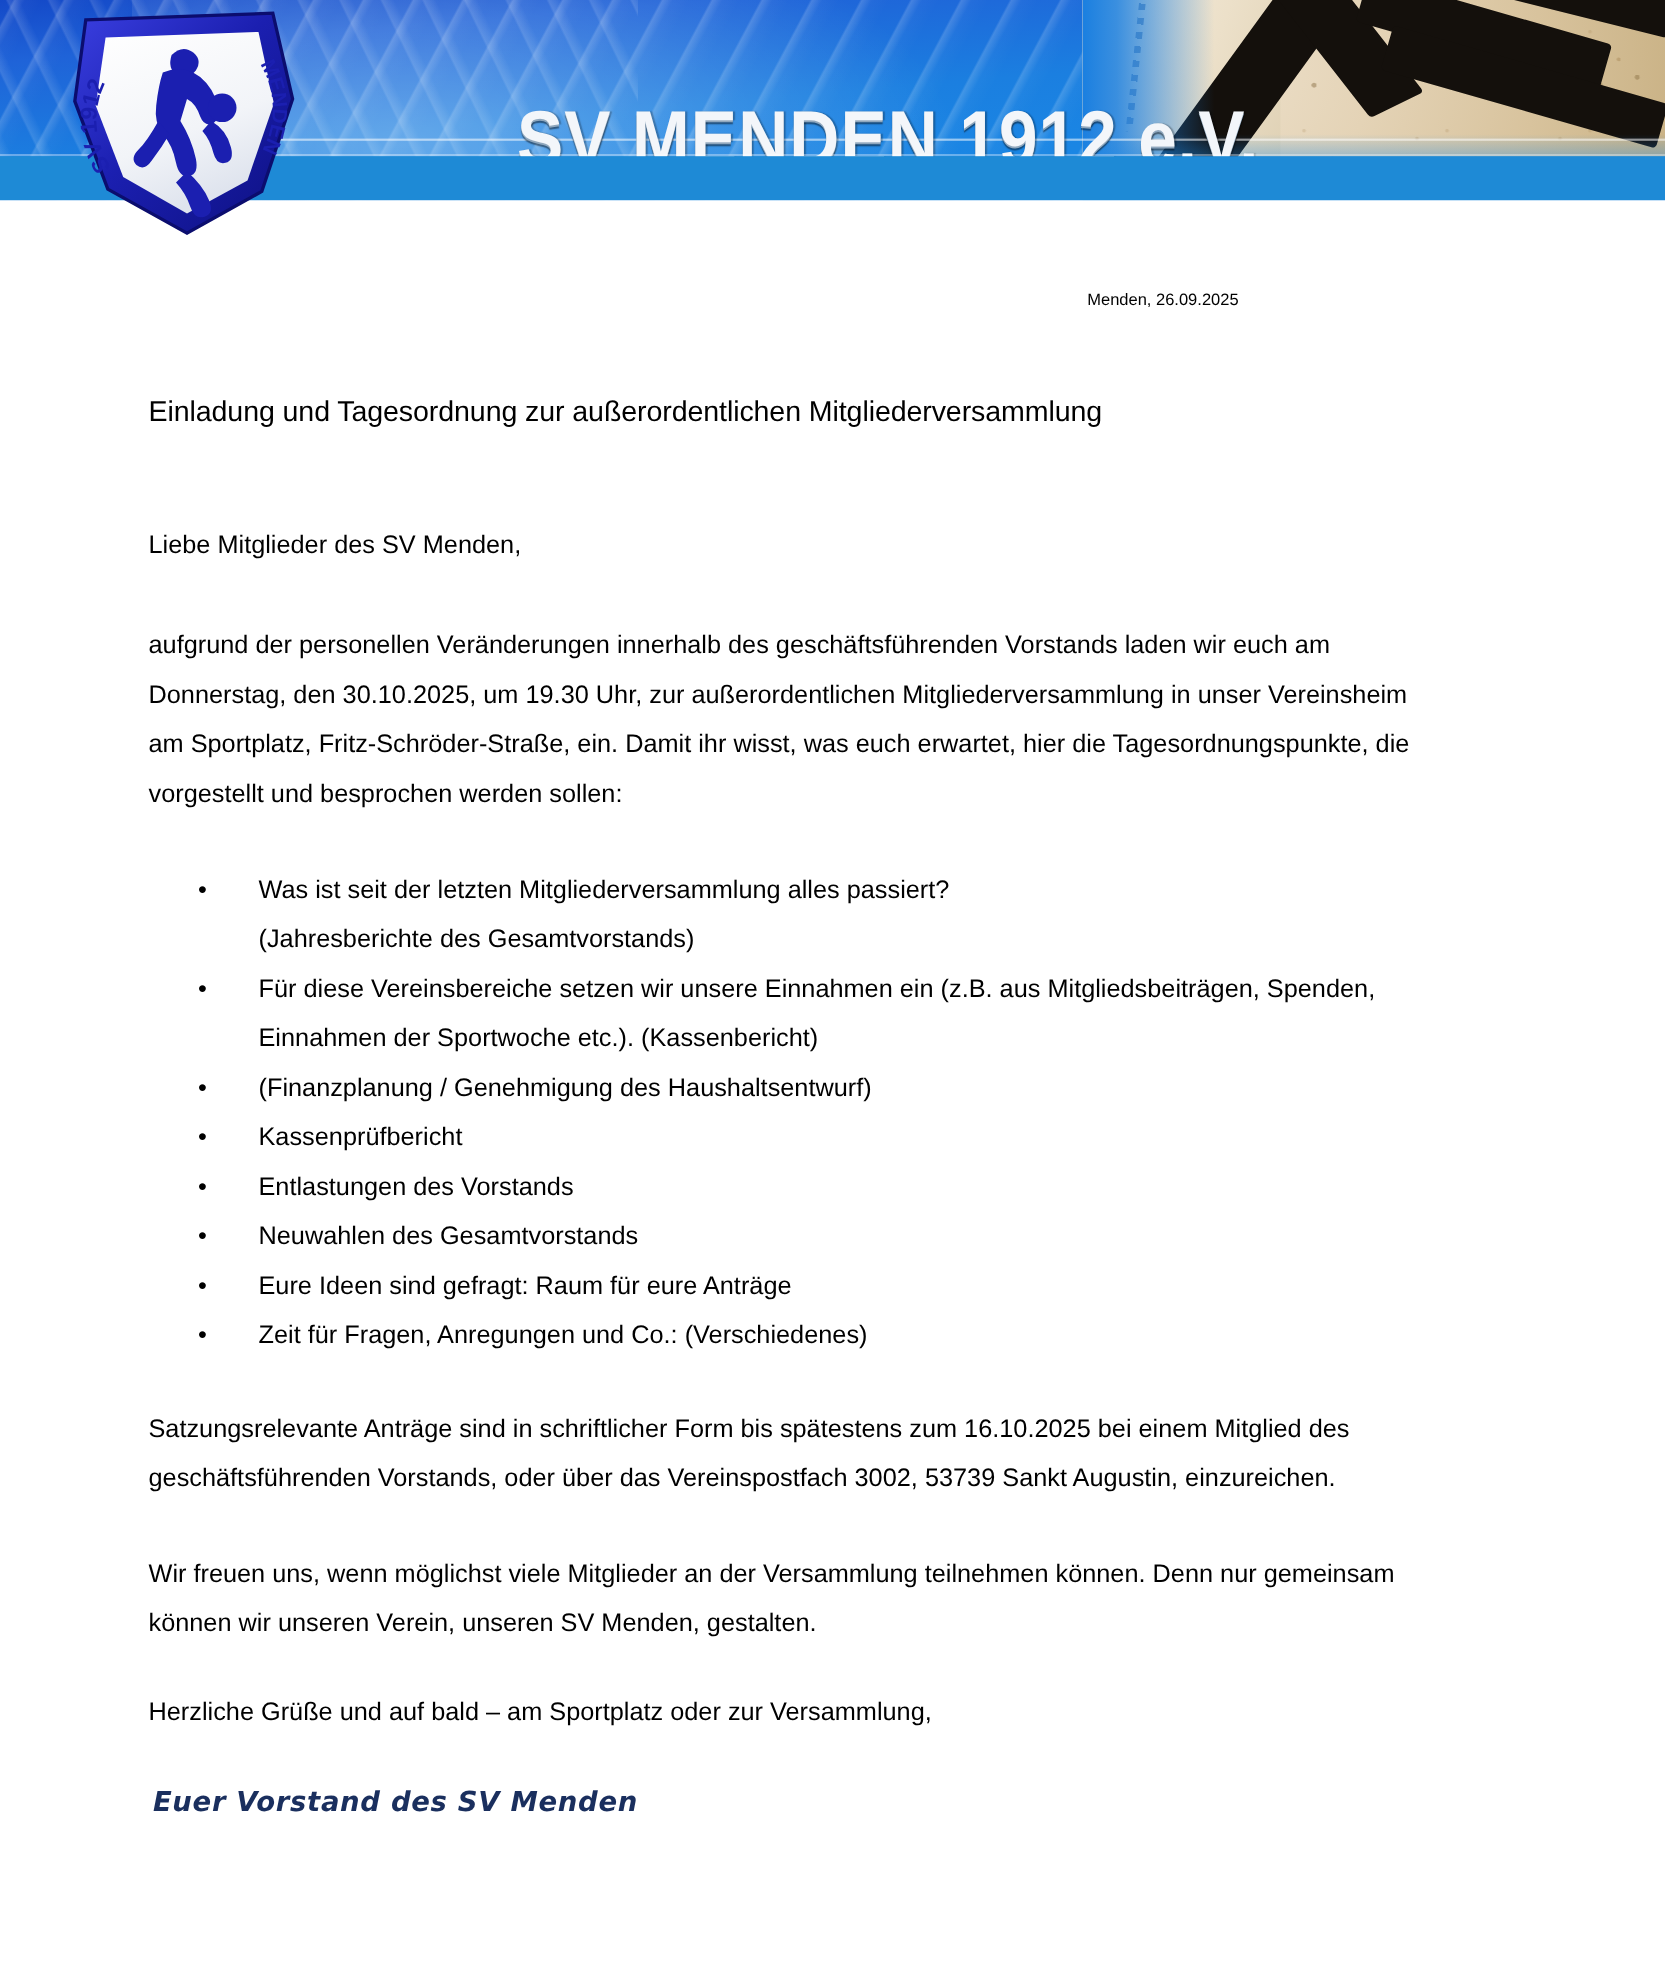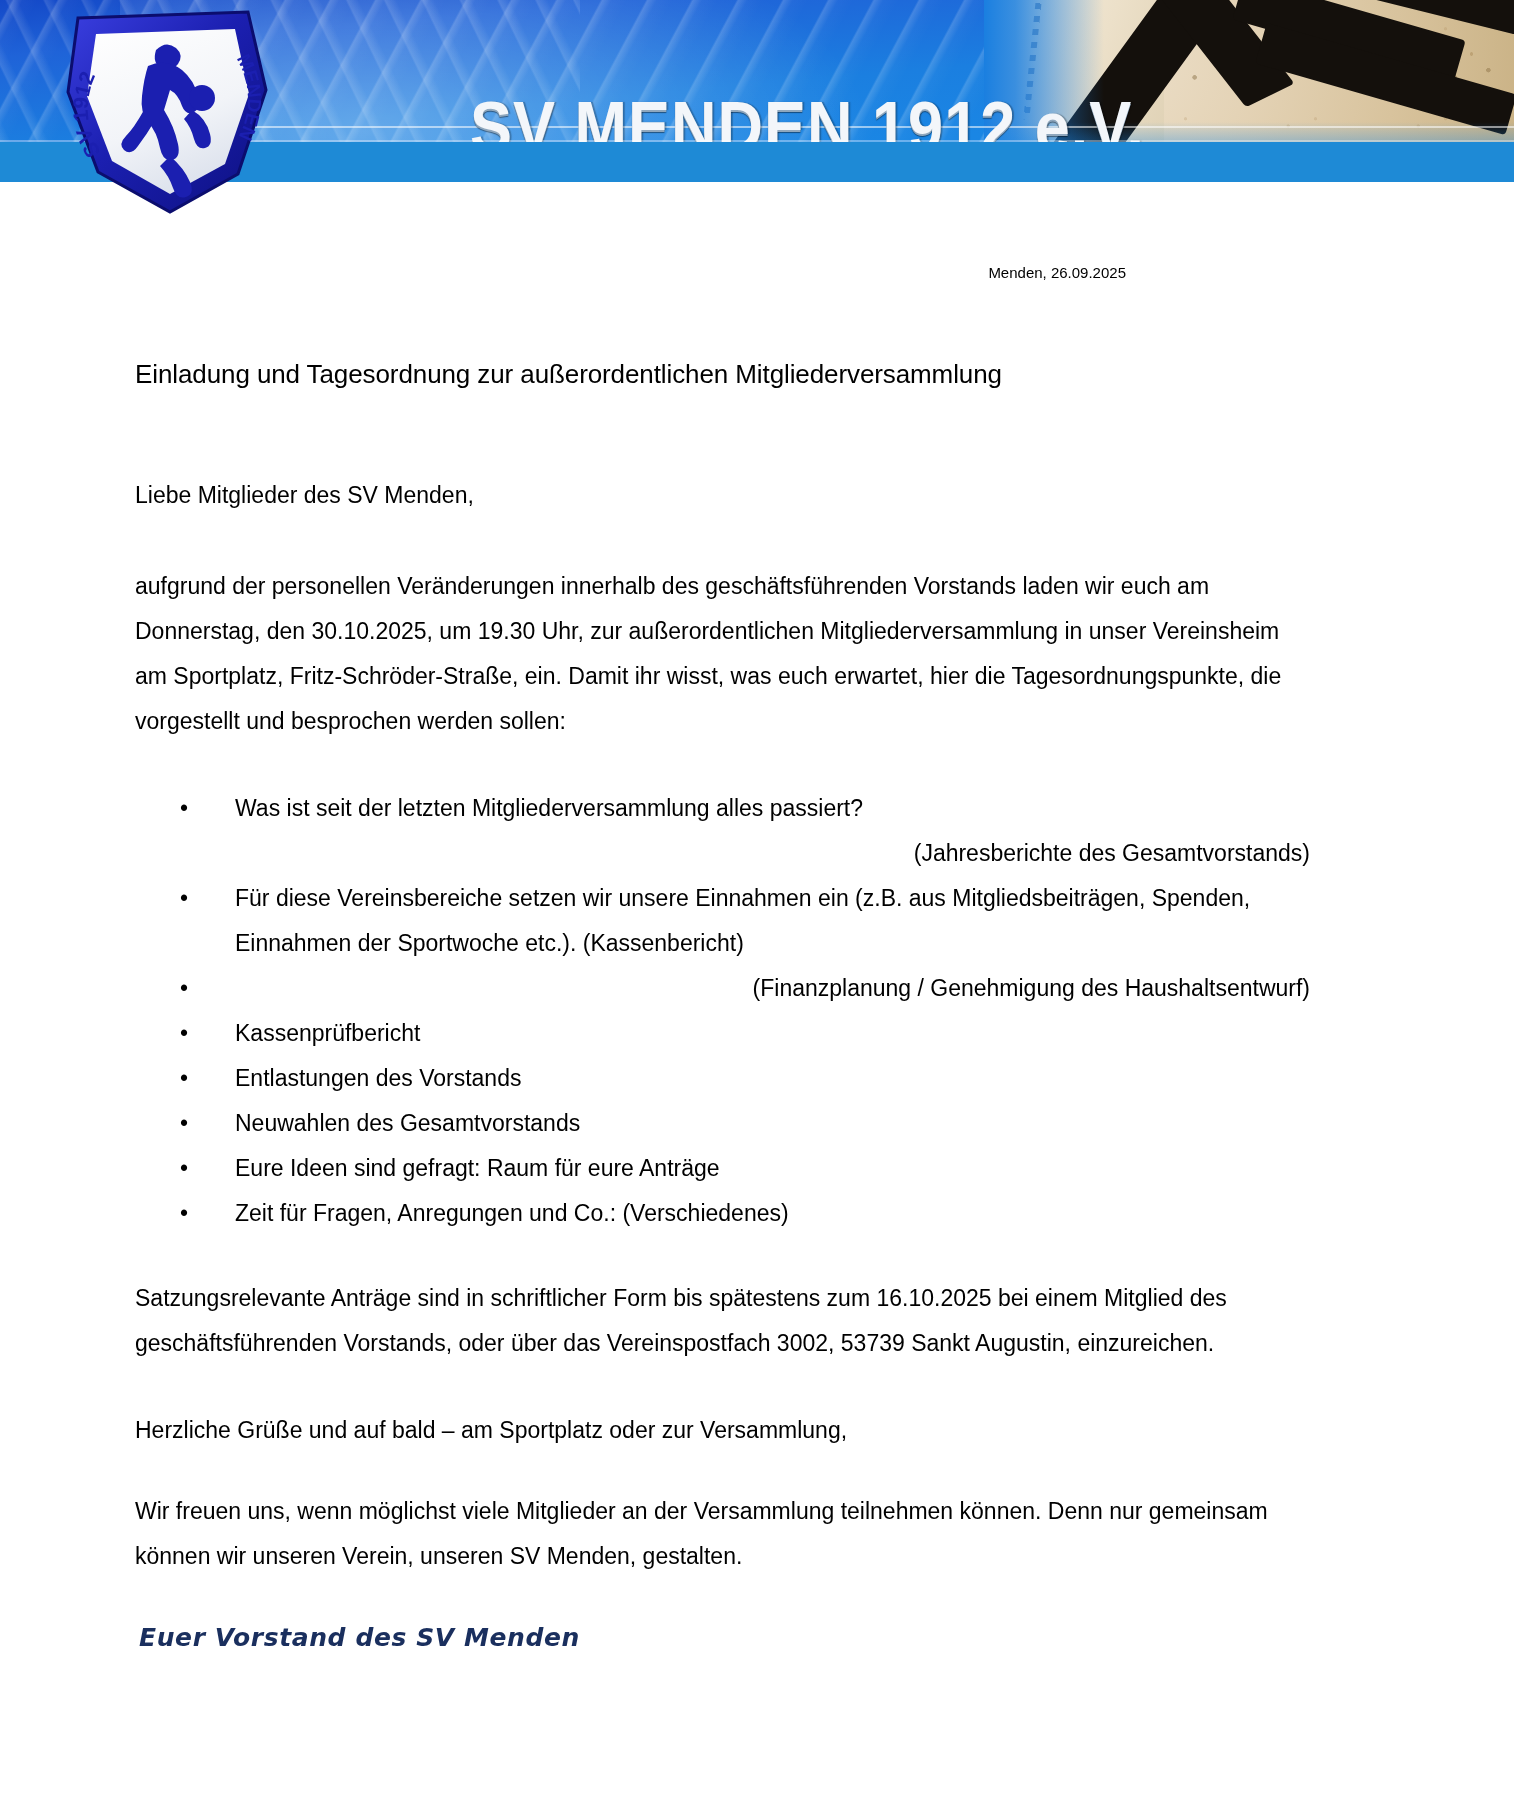--- a/index.html
+++ b/index.html
@@ -237,21 +237,21 @@
     margin: 0 0 0 0;
   }
   ul.agenda > li .bullet {
     position: absolute;
     left: 45px;
     top: 0;
     font-size: 23px;
     line-height: 45px;
   }
   ul.agenda > li b { font-weight: normal; }
-  .sub-note { display: block; text-align: right; }
+  .sub-note { display: block; }
 
   .closing-1 { margin: 0 0 42px 0; }
   .closing-2 { margin: 0 0 36px 0; }
   .signature {
     margin: 4px;
     font-family: "DejaVu Sans", sans-serif;
     font-style: italic;
     font-weight: bold;
     font-size: 25px;
     letter-spacing: .6px;
@@ -379,20 +379,20 @@
 
       <li>
         <span class="bullet">•</span>
         <b>Zeit für Fragen, Anregungen und Co.</b><span>: (Verschiedenes)</span>
       </li>
 
     </ul>
 
     <p class="closing-1">Satzungsrelevante Anträge sind in schriftlicher Form bis spätestens zum 16.10.2025 bei einem Mitglied des geschäftsführenden Vorstands, oder über das Vereinspostfach 3002, 53739 Sankt Augustin, einzureichen.</p>
 
+    <p class="closing-2">Wir freuen uns, wenn möglichst viele Mitglieder an der Versammlung teilnehmen können. Denn nur gemeinsam können wir unseren Verein, unseren SV Menden, gestalten.</p>
+
     <p class="closing-2">Herzliche Grüße und auf bald – am Sportplatz oder zur Versammlung,</p>
-
-    <p class="closing-2">Wir freuen uns, wenn möglichst viele Mitglieder an der Versammlung teilnehmen können. Denn nur gemeinsam können wir unseren Verein, unseren SV Menden, gestalten.</p>
 
     <p class="signature">Euer Vorstand des SV Menden</p>
 
   </div>
 </div>
 
 </body></html>

